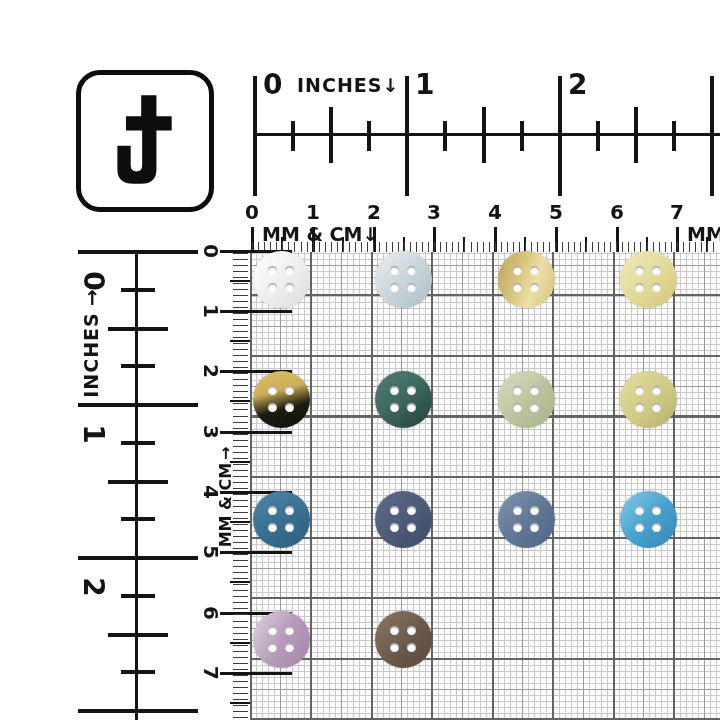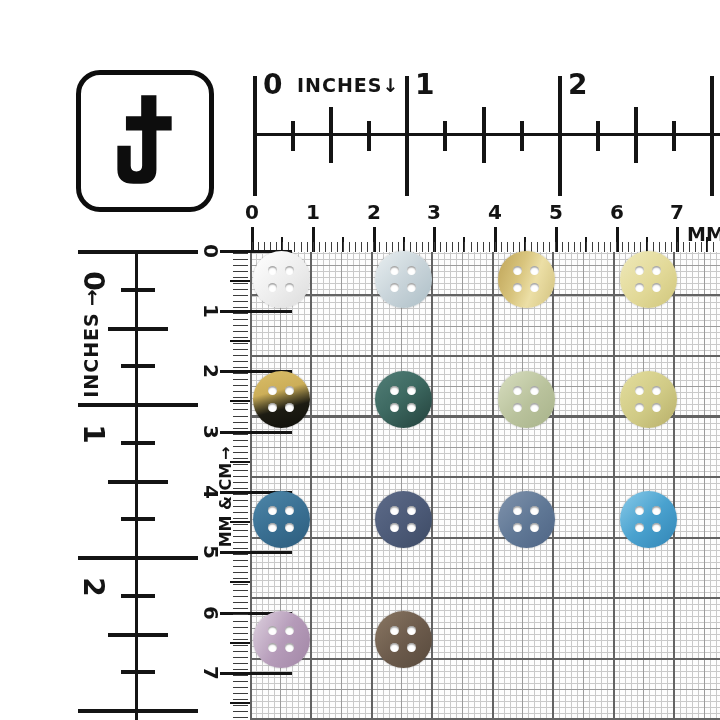--- a/index.html
+++ b/index.html
@@ -37,20 +37,21 @@
 
   <div id="grid"></div>
 
   <div id="logo">
     <svg width="80" height="104" viewBox="14 0 84 104" aria-hidden="true">
       <path fill="#0d0d0d" d="M52 4 H68 V26 H84 V41 H68 V82 Q68 97 52 97 H44 Q27 97 27 82 V57 H41 V78 Q41 84 47 84 Q53 84 53 78 V41 H36 V26 H52 Z"></path>
     </svg>
   </div>
 
   <span class="lbl z5" id="lbl-top-inches">INCHES↓</span>
+  <span class="lbl z5" id="lbl-top-mm">MM &amp; CM↓</span>
   <span class="lbl z5" id="lbl-mm-right">MM</span>
   <span class="lbl z5" id="lbl-left-inches">INCHES</span>
   <span class="lbl z5" id="arrow-left-inches">↑</span>
   <span class="lbl z5" id="lbl-left-mm">MM &amp; CM</span>
   <span class="lbl z5" id="arrow-left-mm">↑</span>
 
   <div id="marks">
       <div class="tick z5" style="left: 253px; top: 133px; width: 467px; height: 3px;"></div>
       <div class="tick z5" style="left: 253px; top: 76px; width: 4px; height: 120px;"></div>
       <div class="tick z5" style="left: 405px; top: 76px; width: 4px; height: 120px;"></div>

